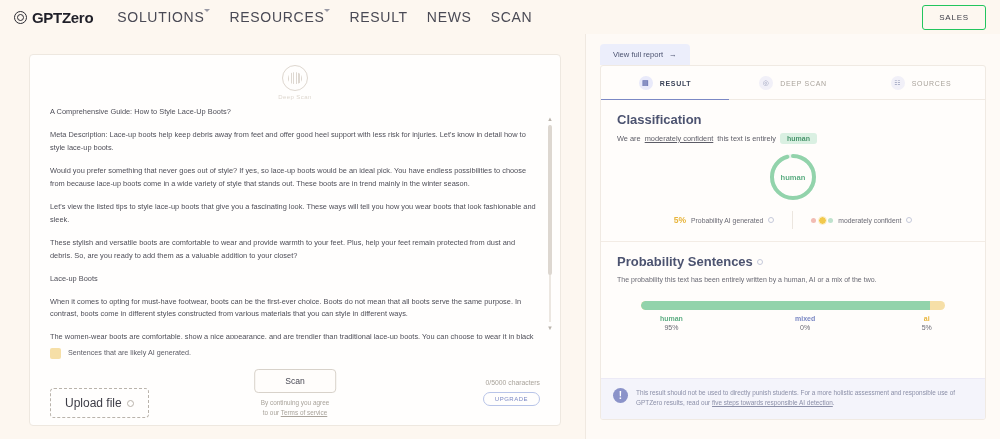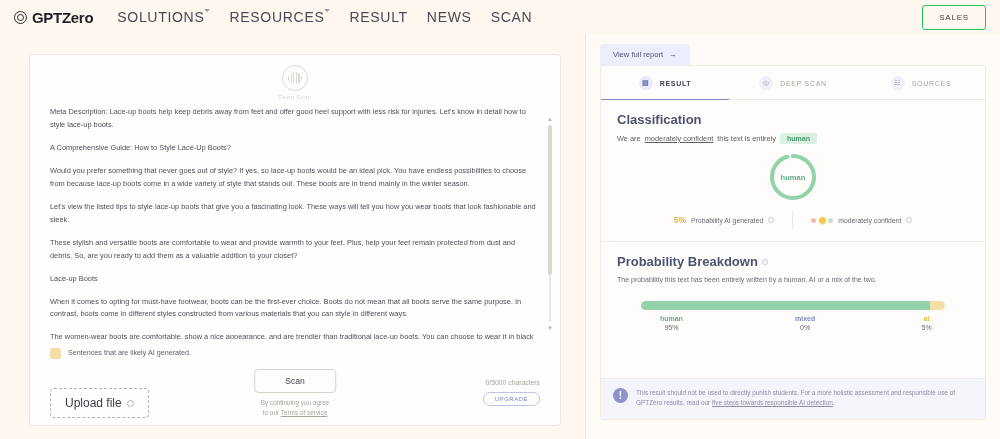--- a/index.html
+++ b/index.html
@@ -316,22 +316,22 @@
     <div class="editor-card">
 
       <div class="watermark">
         <span class="watermark-ring">
           <span class="watermark-glyph"></span>
         </span>
         <span class="watermark-label">Deep Scan</span>
       </div>
 
       <div class="doc-scroll">
+        <p>A Comprehensive Guide: How to Style Lace-Up Boots?</p>
         <p>Meta Description: Lace-up boots help keep debris away from feet and offer good heel support with less risk for injuries. Let's know in detail how to style lace-up boots.</p>
-        <p>A Comprehensive Guide: How to Style Lace-Up Boots?</p>
         <p>Would you prefer something that never goes out of style? If yes, so lace-up boots would be an ideal pick. You have endless possibilities to choose from because lace-up boots come in a wide variety of style that stands out. These boots are in trend mainly in the winter season.</p>
         <p>Let's view the listed tips to style lace-up boots that give you a fascinating look. These ways will tell you how you wear boots that look fashionable and sleek.</p>
         <p>These stylish and versatile boots are comfortable to wear and provide warmth to your feet. Plus, help your feet remain protected from dust and debris. So, are you ready to add them as a valuable addition to your closet?</p>
         <p>Lace-up Boots</p>
         <p>When it comes to opting for must-have footwear, boots can be the first-ever choice. Boots do not mean that all boots serve the same purpose. In contrast, boots come in different styles constructed from various materials that you can style in different ways.</p>
         <p>The women-wear boots are comfortable, show a nice appearance, and are trendier than traditional lace-up boots. You can choose to wear it in black and brown with leather or suede. Not only this, you can match them with many stylish outfits. Mostly, you will find these boots with slim and ankle-hugging appearance with classy styles.</p>
 
         <div class="scrollbar">
           <div class="scroll-arrow">▲</div>
           <div class="scroll-track"></div>
@@ -426,21 +426,21 @@
             <span class="conf-dot yellow"></span>
             <span class="conf-dot green"></span>
           </span>
           <span class="stat-text">moderately confident</span>
           <span class="mini-dot"></span>
         </div>
       </div>
 
       <div class="section">
         <div class="section-title">
-          <span>Probability Breakdown</span>
+          <span>Probability Sentences</span>
           <span class="mini-dot"></span>
         </div>
         <div class="breakdown-desc">The probability this text has been entirely written by a human, AI or a mix of the two.</div>
       </div>
 
       <div class="bar-block">
         <div class="bar" style="background: rgb(246, 223, 167);">
           <div class="bar-human" id="bar-human-seg" style="width: 95%; background: rgb(146, 211, 171);"></div>
         </div>
         <div class="bar-labels">

